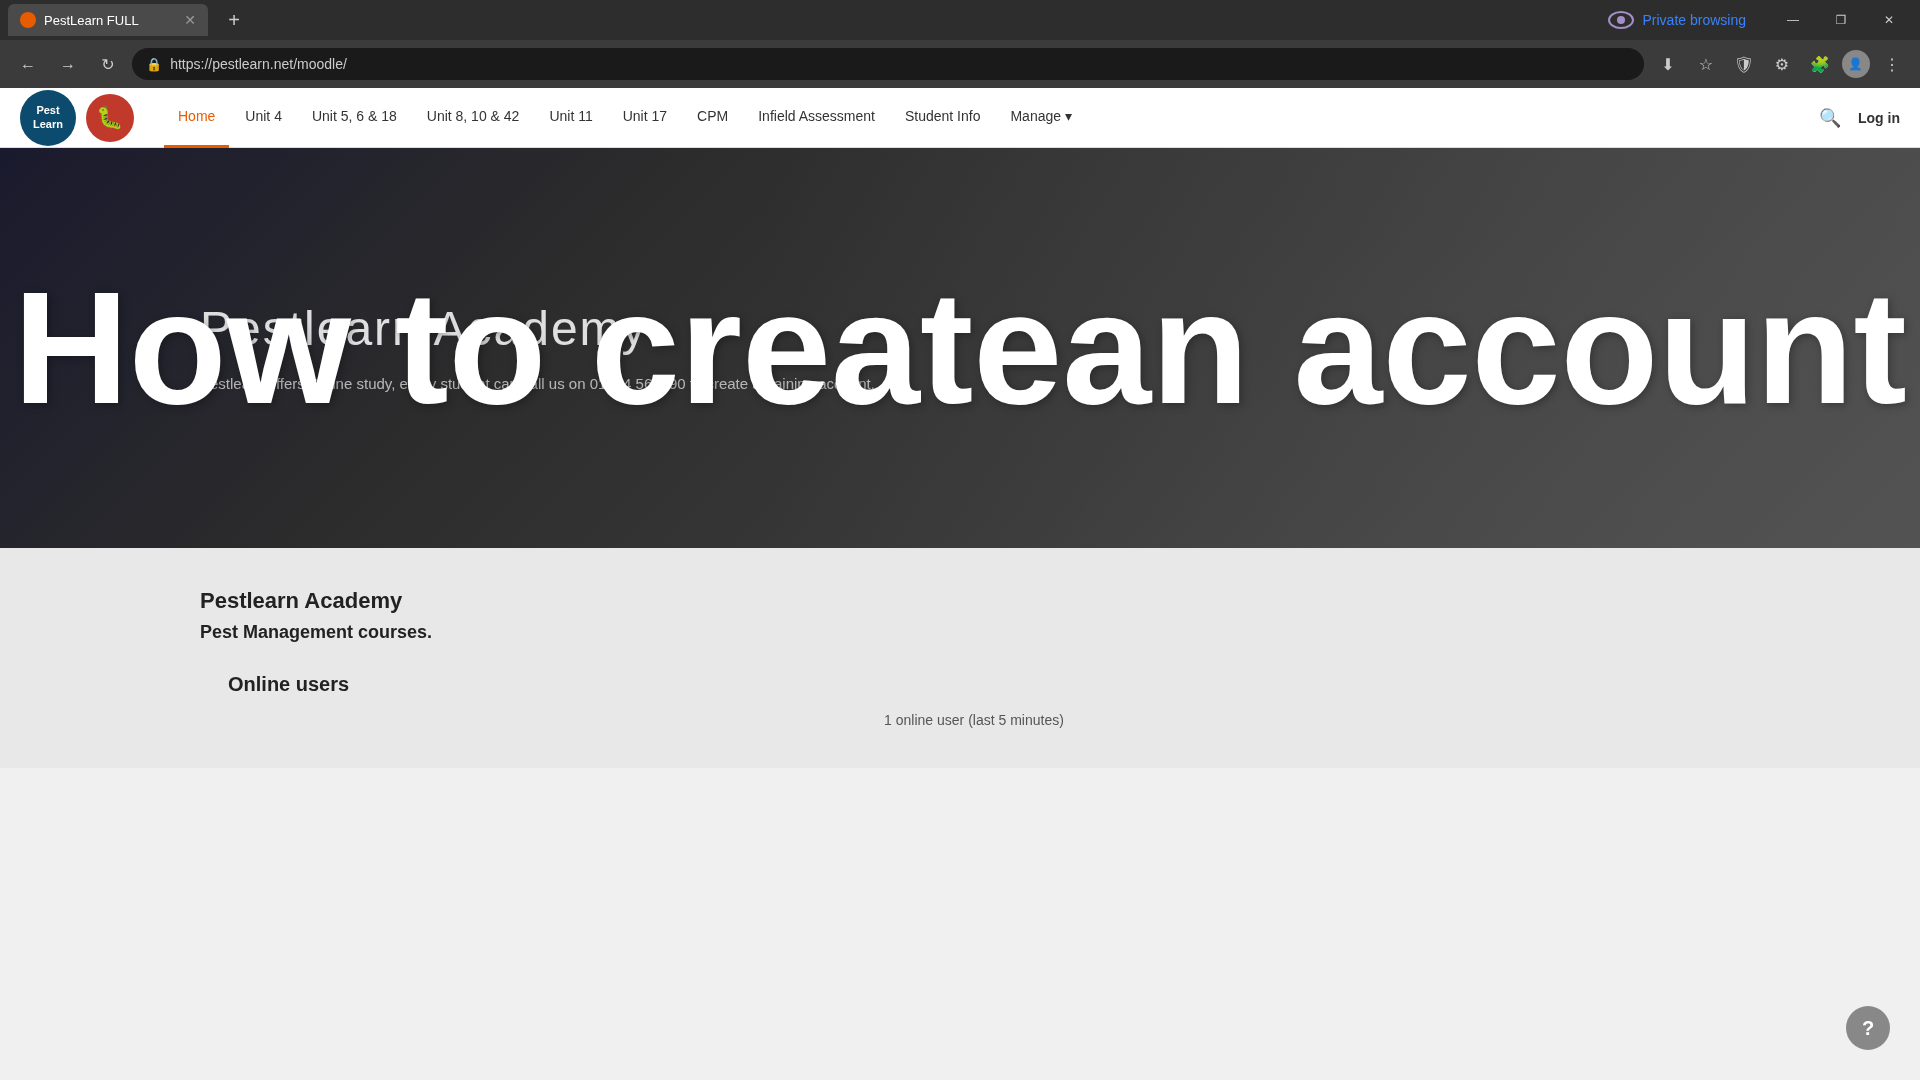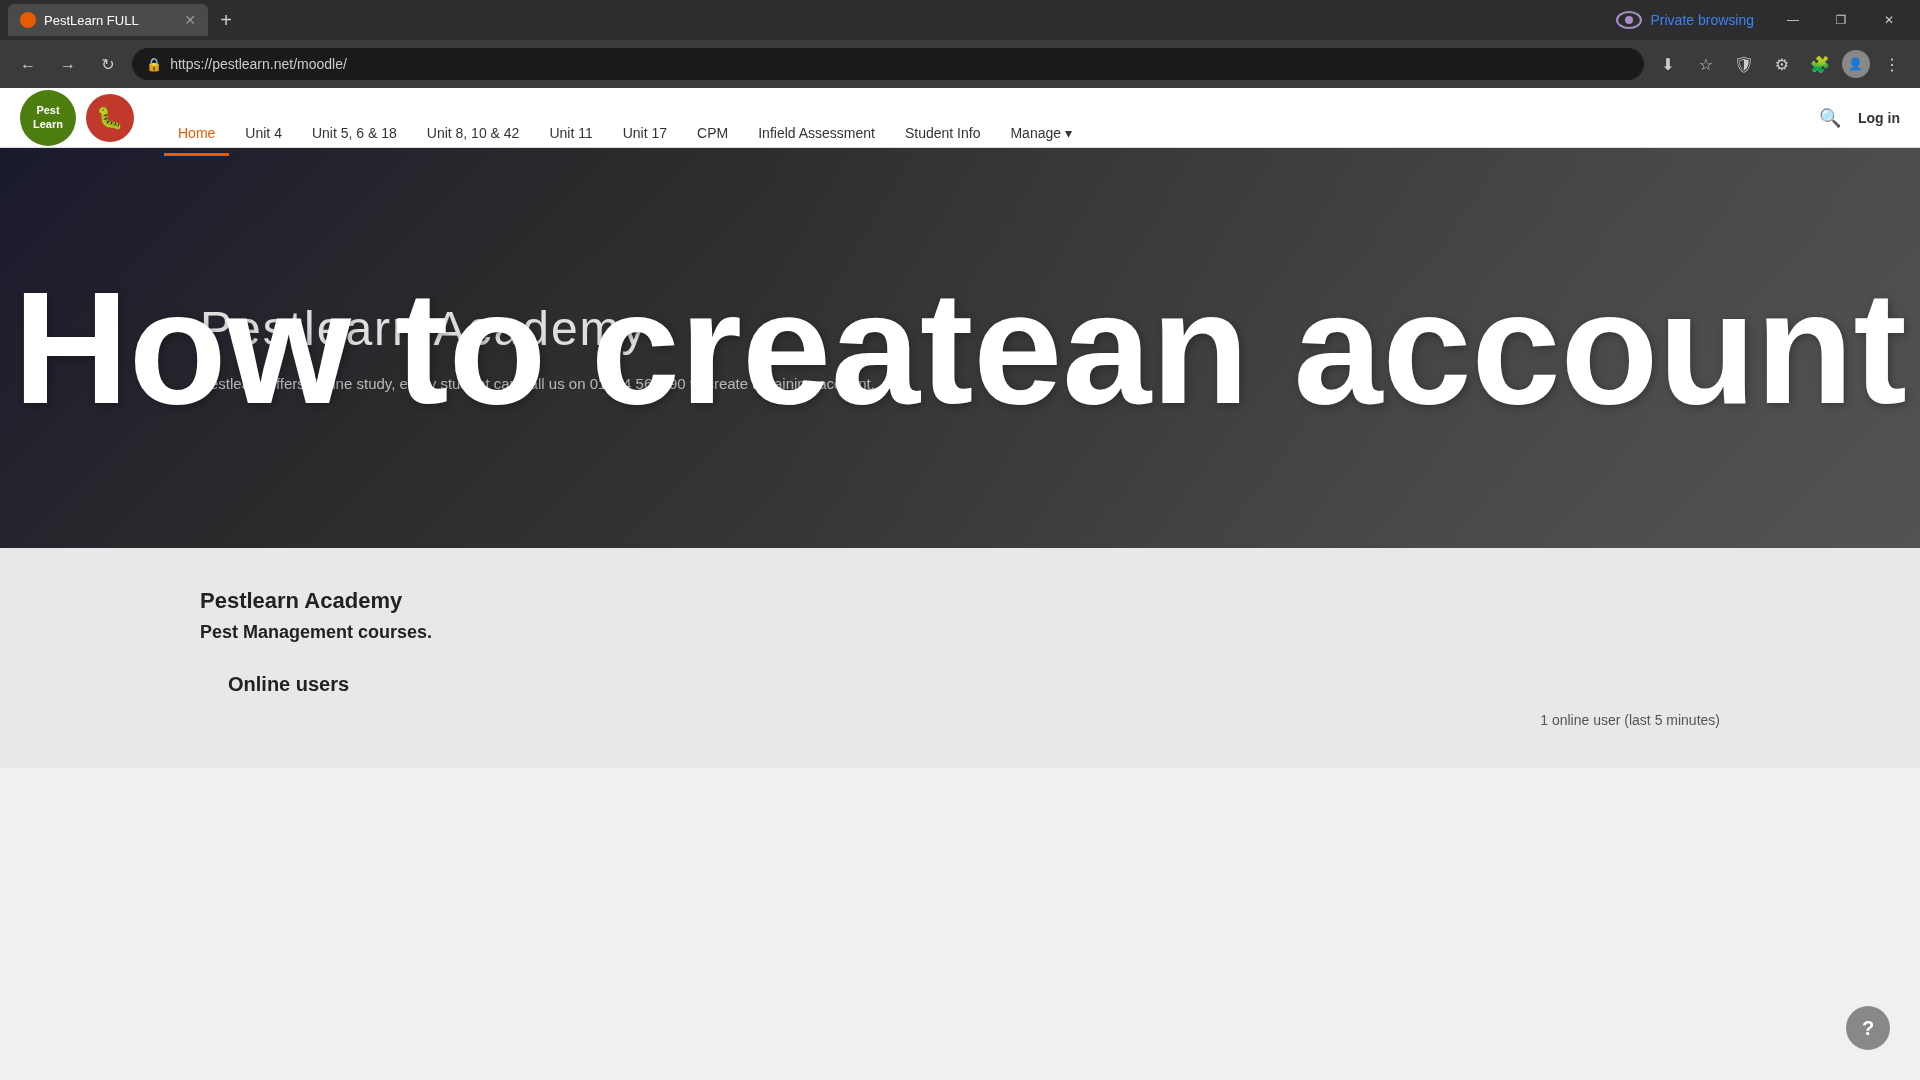--- a/index.html
+++ b/index.html
@@ -3,21 +3,21 @@
   <meta charset="utf-8">
   <style>
     * { margin: 0; padding: 0; box-sizing: border-box; }
     body { font-family: Arial, sans-serif; width: 1920px; height: 1080px; overflow: hidden; background: #f0f0f0; }
     .tab-bar {
       display: flex;
       align-items: center;
       background: #2d2d2d;
       height: 40px;
       padding: 0 8px;
-      gap: 4px;
+      gap: 12px;
     }
     .tab {
       display: flex;
       align-items: center;
       background: #3b3b3b;
       border-radius: 6px 6px 0 0;
       padding: 0 12px;
       height: 32px;
       color: #ccc;
       font-size: 13px;
@@ -149,21 +149,21 @@
     }
     .site-logo {
       display: flex;
       align-items: center;
       gap: 10px;
       margin-right: 30px;
     }
     .logo-circle {
       width: 56px;
       height: 56px;
-      background: #4d7c0f;
+      background: #0c4a6e;
       border-radius: 50%;
       display: flex;
       align-items: center;
       justify-content: center;
       color: white;
       font-size: 11px;
       font-weight: bold;
       text-align: center;
       line-height: 1.2;
     }
@@ -178,24 +178,24 @@
       color: white;
       font-size: 22px;
     }
     .nav-menu {
       display: flex;
       align-items: center;
       gap: 2px;
       list-style: none;
     }
     .nav-item {
-      padding: 12px 14px;
-      height: 76px;
-      display: flex;
-      align-items: flex-end;
+      padding: 0 14px;
+      height: 60px;
+      display: flex;
+      align-items: center;
       font-size: 14px;
       color: #333;
       cursor: pointer;
       white-space: nowrap;
       border-bottom: 3px solid transparent;
     }
     .nav-item.active {
       border-bottom: 3px solid #e85c00;
       color: #e85c00;
     }
@@ -305,21 +305,21 @@
     }
     .online-users-title {
       font-size: 20px;
       font-weight: bold;
       color: #222;
       margin-bottom: 16px;
     }
     .online-users-count {
       font-size: 14px;
       color: #555;
-      text-align: right;
+      text-align: center;
     }
 
     
     .help-btn {
       position: fixed;
       bottom: 30px;
       right: 30px;
       width: 44px;
       height: 44px;
       background: #888;

